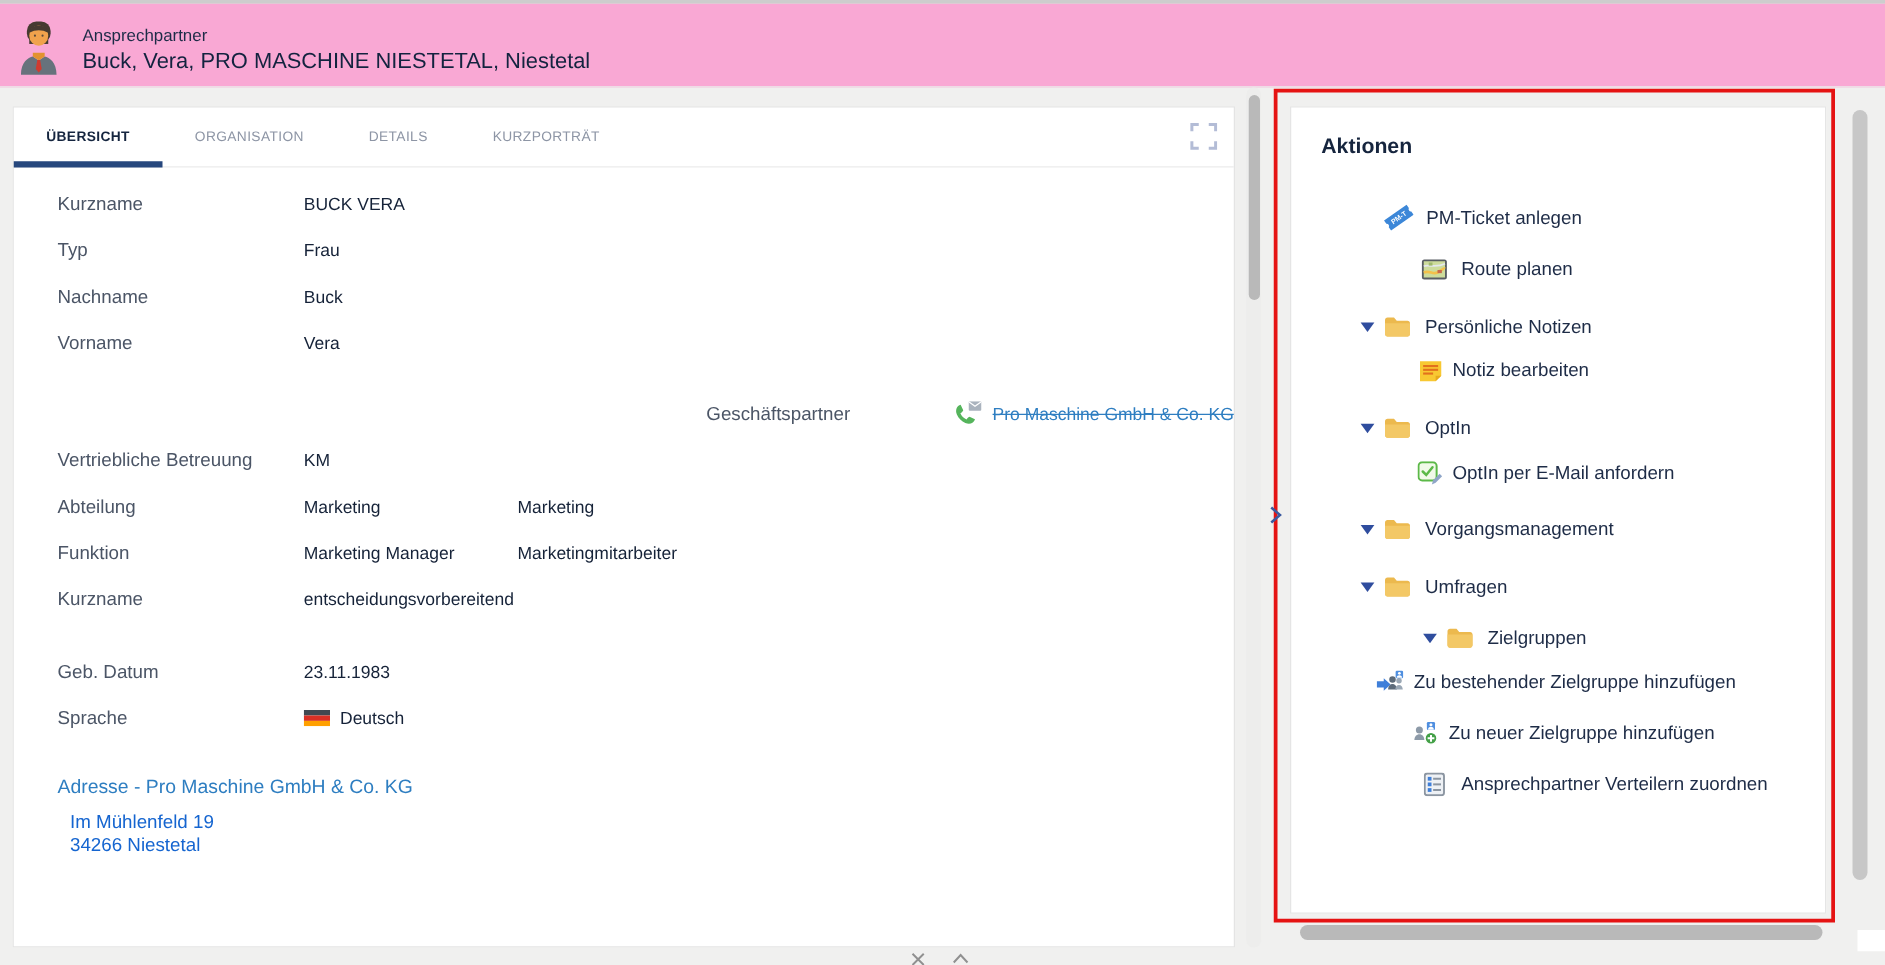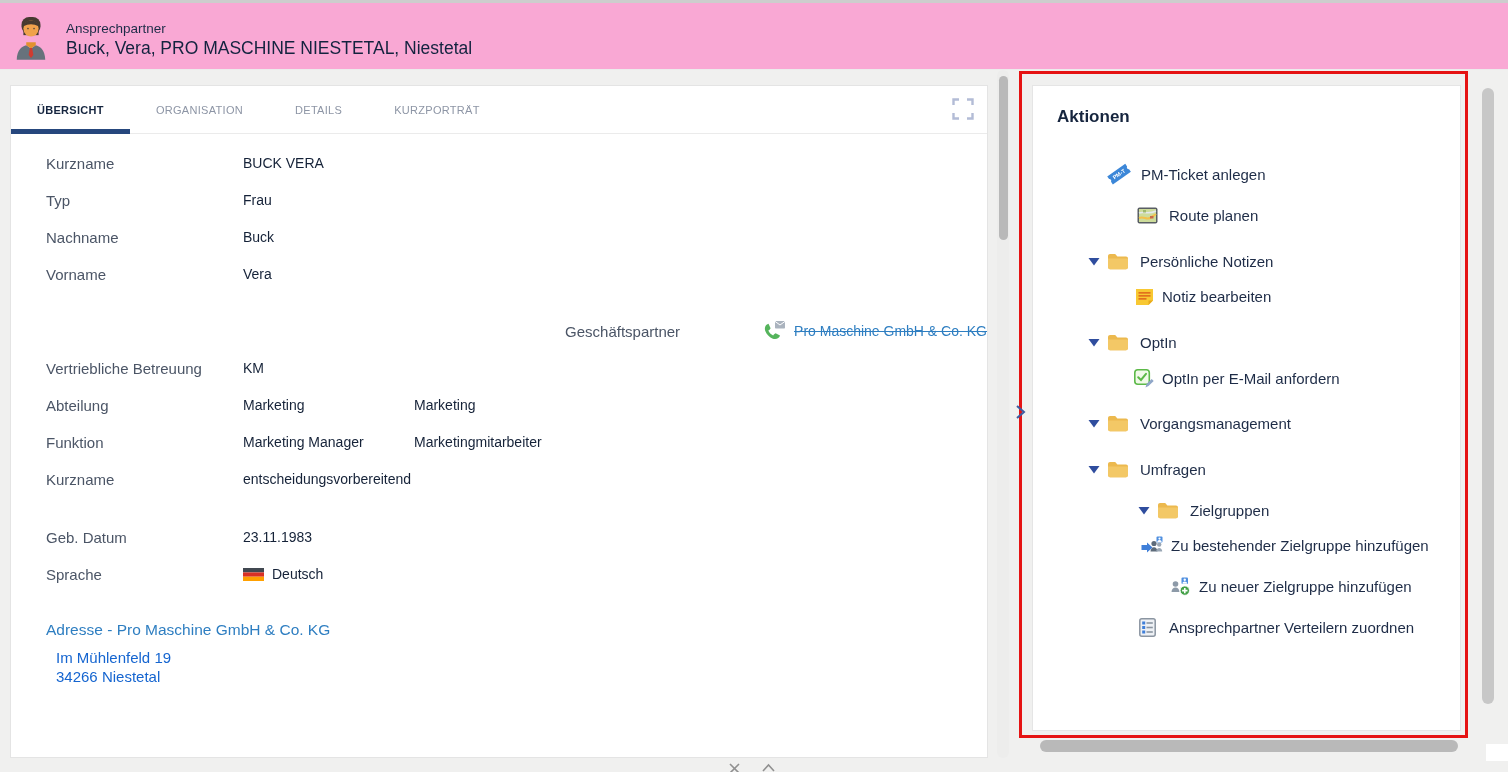--- a/index.html
+++ b/index.html
@@ -47,21 +47,21 @@
   .actions-card{position:absolute;left:1032px;top:85px;width:429px;height:646px;background:#fff;border:1px solid #e5e5e5;box-sizing:border-box;overflow:hidden;}
   .actions-title{margin:21px 0 0 24px;font-size:17px;font-weight:700;color:#16253e;}
   .action-list{margin-top:32px;}
   .arow{display:flex;align-items:center;height:30px;font-size:15px;color:#1e2c47;cursor:pointer;}
   .arow .lbl{margin-left:0;}
   .mtN{margin-top:11px;margin-left:28px;} .mtG{margin-top:16px;} .mtC{margin-top:5px;} .mtC2{margin-top:6px;} .mtF{margin-top:15px;}
   .p-root{padding-left:74px;}
   .p-rootf{padding-left:55px;}
   .p-c1{padding-left:101px;}
   .p-f1{padding-left:77px;}
-  .p-c2{padding-left:108px;}
+  .p-c2{padding-left:68px;}
   .expander{width:13px;margin-right:6px;display:inline-flex;align-items:center;flex:none;cursor:pointer;}
   .aico{display:inline-flex;align-items:center;justify-content:center;flex:none;}
   .aico.w-root{width:24px;margin-right:10px;}
   .aico.w-folder{width:22px;margin-right:11px;}
   .aico.w-c1{width:20px;margin-right:8px;}
   .aico.w-c2{width:22px;margin-right:8px;}
   
   .annotation{position:absolute;left:1019px;top:71px;width:449px;height:667px;border:3px solid #e51313;box-sizing:border-box;z-index:50;pointer-events:none;}
 </style>
 </head>

